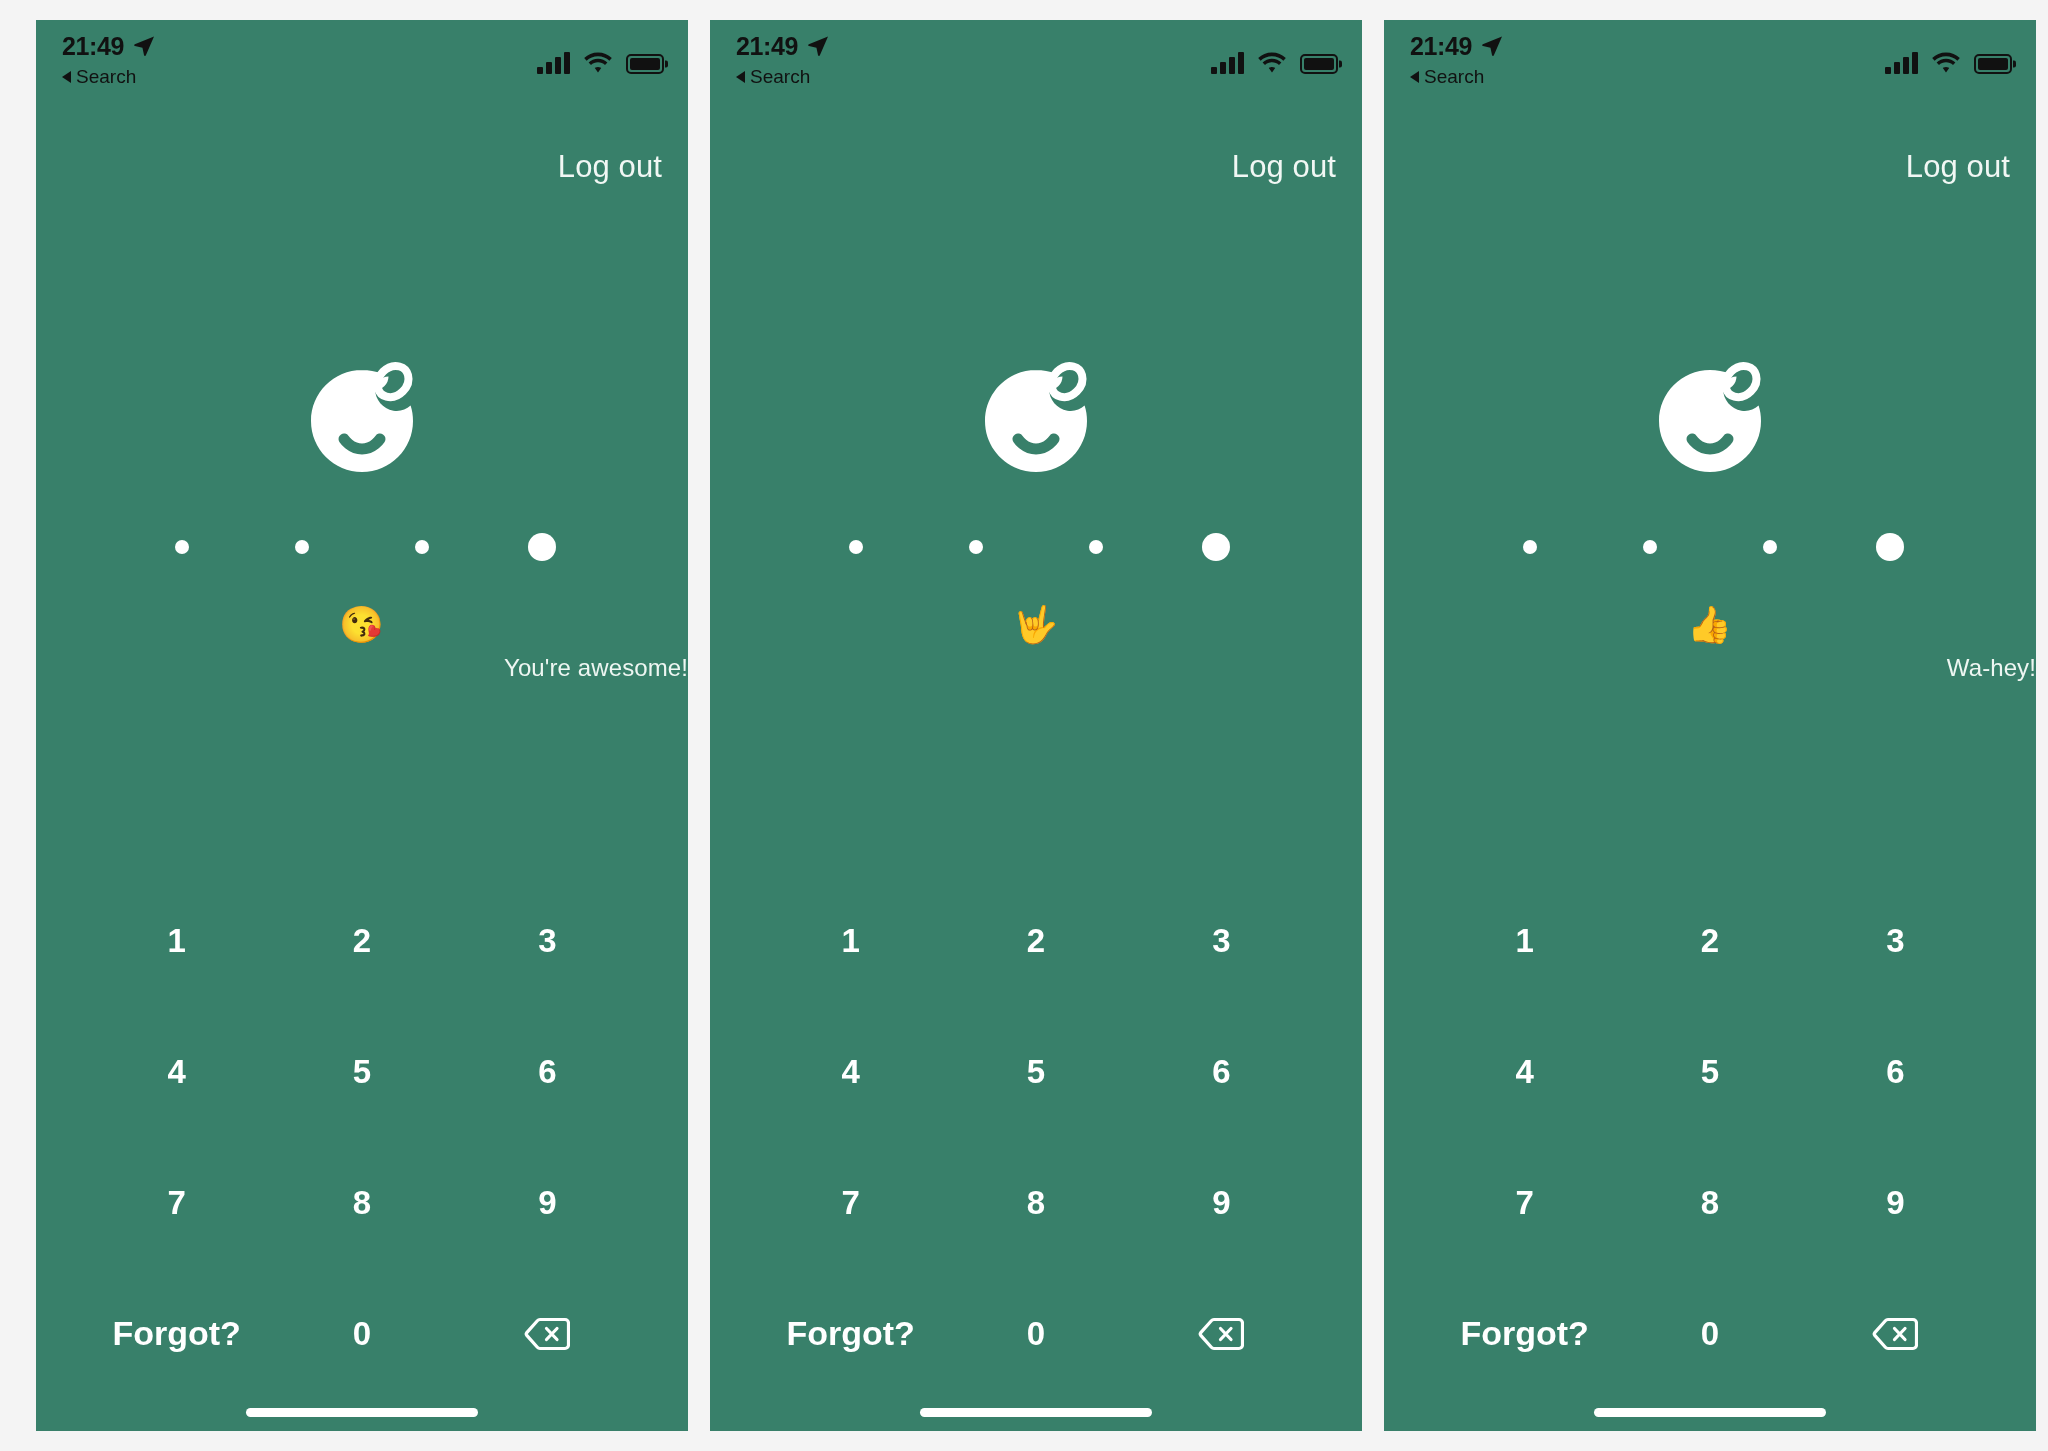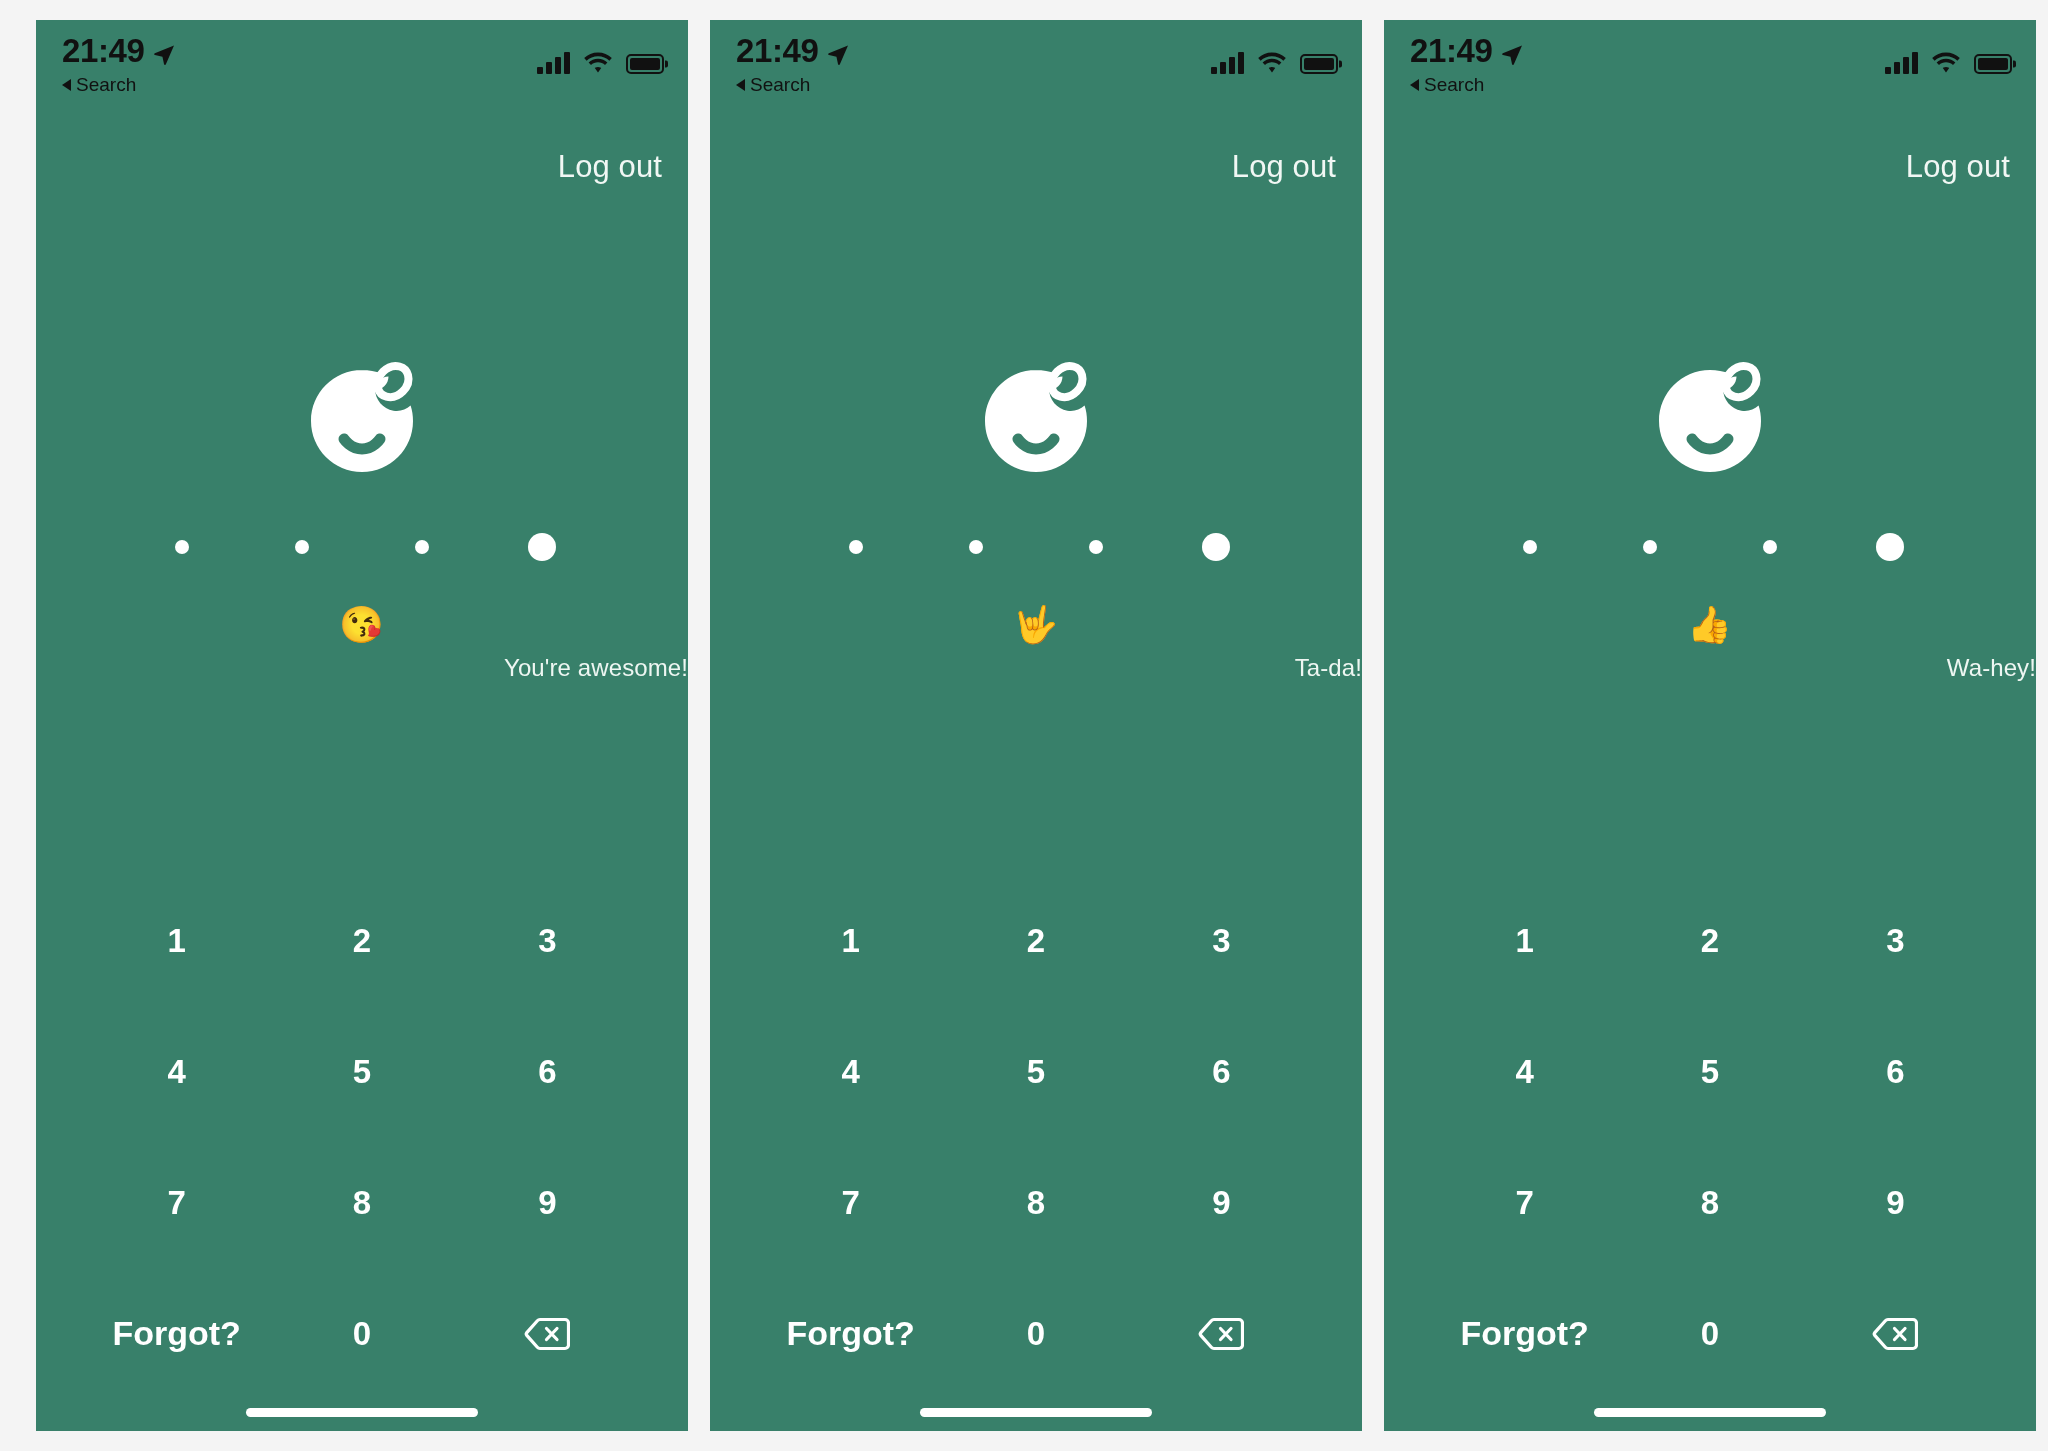--- a/index.html
+++ b/index.html
@@ -35,23 +35,23 @@
     top: 0; left: 0; right: 0;
     height: 80px;
   }
   .sb-left {
     position: absolute;
     left: 26px;
     top: 14px;
   }
   .sb-time {
     display: flex;
-    align-items: flex-end;
+    align-items: flex-start;
     gap: 8px;
-    font-size: 33px;
+    font-size: 25px;
     font-weight: bold;
     color: #111;
     letter-spacing: -0.4px;
     line-height: 1;
   }
   .sb-loc-arrow { display: block; }
   .sb-search {
     display: flex;
     align-items: center;
     gap: 5px;
@@ -365,21 +365,20 @@
         <span class="slot">
           <span class="dot small"></span>
         </span>
         <span class="slot">
           <span class="dot large"></span>
         </span>
       </div>
 
     <div class="message">
       <span class="msg-emoji">🤟</span>
-      <span class="msg-text">Ta-da!</span>
     </div>
 
     <div class="keypad">
         <div class="key">1</div>
         <div class="key">2</div>
         <div class="key">3</div>
         <div class="key">4</div>
         <div class="key">5</div>
         <div class="key">6</div>
         <div class="key">7</div>

